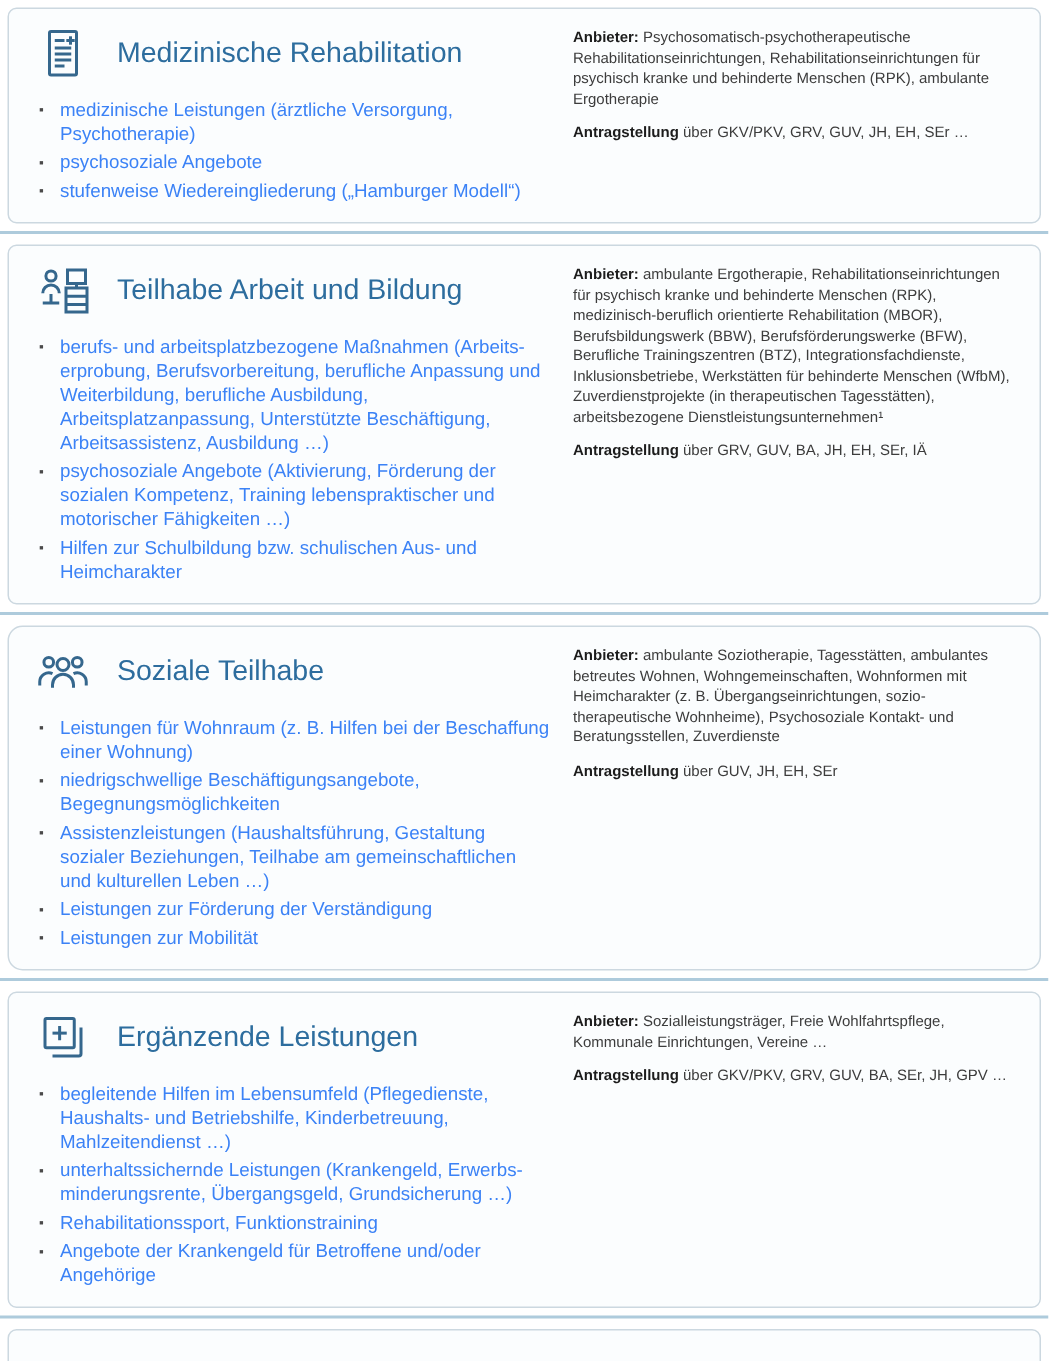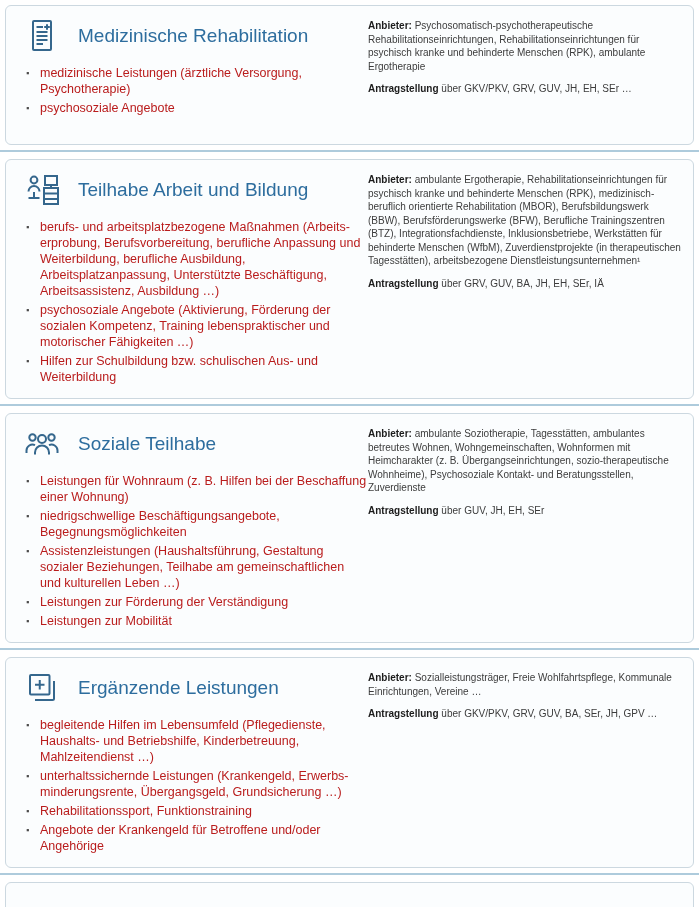--- a/index.html
+++ b/index.html
@@ -15,24 +15,25 @@
   }
   .section-block { width: 699px; }
   .card {
     display: flex;
     margin: 0 5px;
     padding: 10px 12px 10px 12px;
     border: 1px solid #ccd8e0;
     border-radius: 6px;
     background: #fbfdfe;
     box-sizing: border-box;
+    gap: 14px;
   }
   .section-block:nth-child(1) .card { min-height: 140px; }
   .section-block:nth-child(2) .card { min-height: 176px; }
-  .section-block:nth-child(3) .card { min-height: 189px; }
+  .section-block:nth-child(3) .card { min-height: 189px; border-radius: 10px; }
   .section-block:nth-child(4) .card { min-height: 151px; }
   .section-block:nth-child(5) .card { min-height: 178px; }
   .separator {
     height: 2px;
     background: #aecbdc;
     margin: 5px 0 7px 0;
   }
   .col-left { flex: 0 0 350px; }
   .col-right {
     flex: 1 1 auto;
@@ -62,21 +63,21 @@
     font-weight: 400;
     color: #2d6d9e;
     margin: 0;
   }
   ul.bullets {
     list-style: none;
     margin: 11px 0 0 0;
     padding: 0 0 0 8px;
     font-size: 12.5px;
     line-height: 16px;
-    color: #b91c1c;
+    color: #3b82f6;
   }
   ul.bullets li {
     position: relative;
     padding-left: 14px;
     margin-bottom: 3px;
   }
   ul.bullets li::before {
     content: "▪";
     position: absolute;
     left: 0;
@@ -106,20 +107,21 @@
                   <line x1="12.5" y1="18" x2="23.5" y2="18"></line>
                   <line x1="12.5" y1="22" x2="23.5" y2="22"></line>
                   <line x1="12.5" y1="26" x2="19" y2="26"></line>
                 </svg>
               </span>
           <h2 class="title">Medizinische Rehabilitation</h2>
         </div>
         <ul class="bullets">
               <li>medizinische Leistungen (ärztliche Versorgung, Psychotherapie)</li>
               <li>psychosoziale Angebote</li>
+              <li>stufenweise Wiedereingliederung („Hamburger Modell“)</li>
             </ul>
       </div>
       <div class="col-right">
             <p><b>Anbieter:</b> Psychosomatisch-psychotherapeutische Rehabilitationseinrichtungen, Rehabilitationseinrichtungen für psychisch kranke und behinderte Menschen (RPK), ambulante Ergotherapie</p>
             <p><b>Antragstellung</b> über GKV/PKV, GRV, GUV, JH, EH,  SEr …</p>
           </div>
     </div>
     <div class="separator"></div>
   </section>
 
@@ -138,21 +140,21 @@
                   <rect x="20" y="16" width="14" height="16"></rect>
                   <line x1="20" y1="21.5" x2="34" y2="21.5"></line>
                   <line x1="20" y1="27" x2="34" y2="27"></line>
                 </svg>
               </span>
           <h2 class="title">Teilhabe Arbeit und Bildung</h2>
         </div>
         <ul class="bullets">
               <li>berufs- und arbeitsplatzbezogene Maßnahmen (Arbeits­erprobung, Berufsvorbereitung, berufliche Anpassung und Weiterbildung, berufliche Ausbildung, Arbeitsplatzanpassung, Unterstützte Beschäftigung, Arbeitsassistenz, Ausbildung …)</li>
               <li>psychosoziale Angebote (Aktivierung, Förderung der sozialen Kompetenz, Training lebenspraktischer und motorischer Fähigkeiten …)</li>
-              <li>Hilfen zur Schulbildung bzw. schulischen Aus- und Weiterbildung</li>
+              <li>Hilfen zur Schulbildung bzw. schulischen Aus- und Heimcharakter</li>
             </ul>
       </div>
       <div class="col-right">
             <p><b>Anbieter:</b> ambulante Ergotherapie, Rehabilitationseinrichtungen für psychisch kranke und behinderte Menschen (RPK), medizinisch-beruflich orientierte Rehabilitation (MBOR), Berufsbildungswerk (BBW), Berufsförderungswerke (BFW), Berufliche Trainingszentren (BTZ), Integrationsfachdienste, Inklusionsbetriebe, Werkstätten für behinderte Menschen (WfbM), Zuverdienstprojekte (in therapeutischen Tagesstätten), arbeitsbezogene Dienstleistungsunternehmen¹</p>
             <p><b>Antragstellung</b> über GRV, GUV, BA, JH, EH,  SEr, IÄ</p>
           </div>
     </div>
     <div class="separator"></div>
   </section>
 

